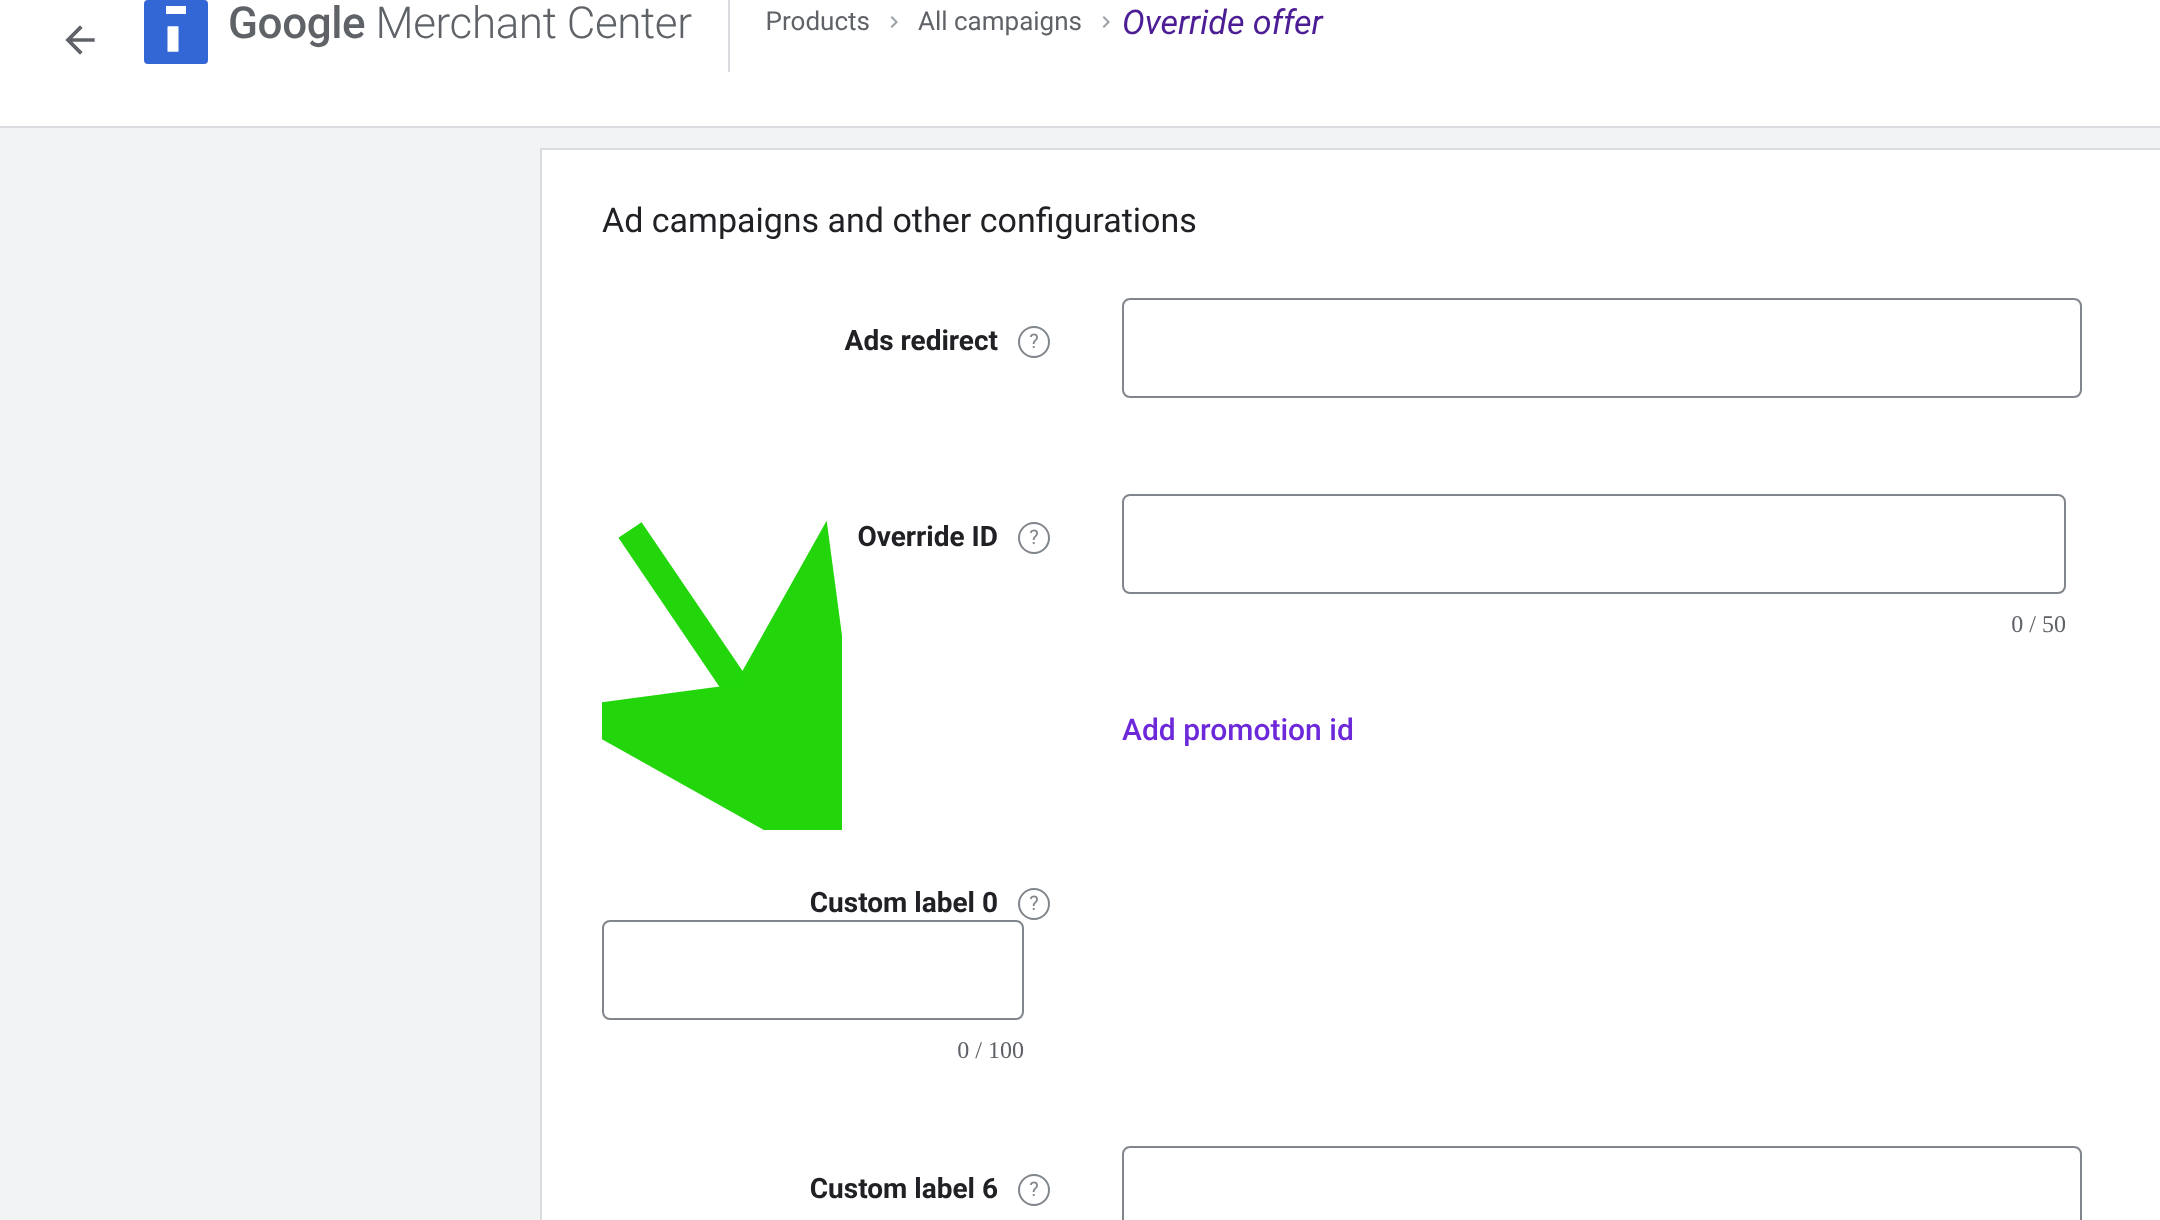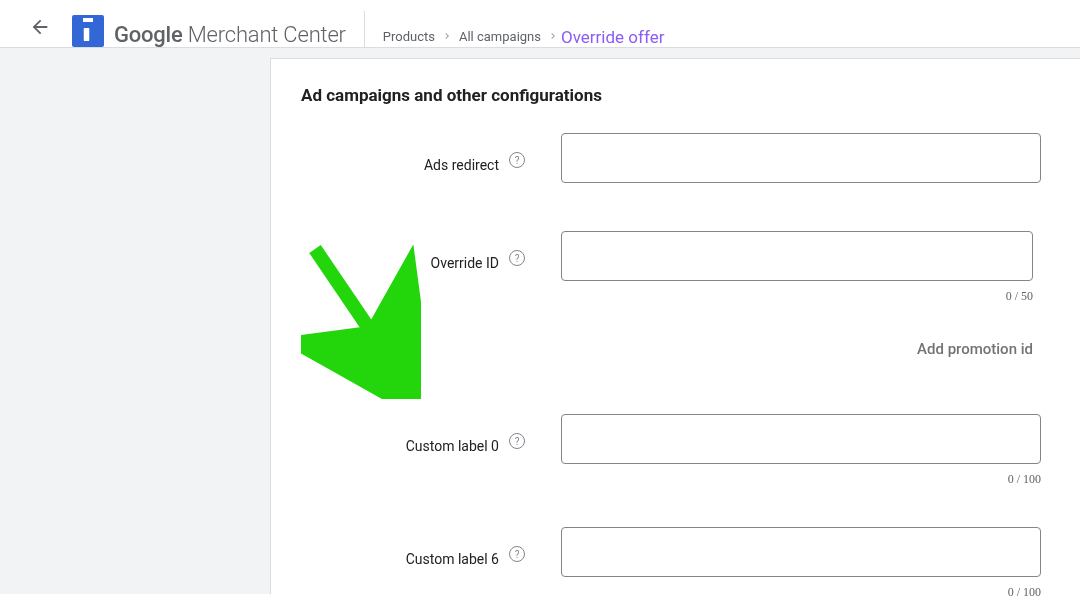--- a/index.html
+++ b/index.html
@@ -5,22 +5,22 @@
     * { box-sizing: border-box; margin: 0; padding: 0; }
     body {
       font-family: 'Google Sans', Roboto, Arial, sans-serif;
       background: #fff;
       width: 1080px;
       height: 610px;
       overflow: hidden;
     }
     .header {
       display: flex;
-      align-items: flex-end;
-      height: 48px;
+      align-items: flex-start;
+      height: 64px;
       padding: 0 20px;
       border-bottom: 1px solid #dadce0;
       background: #fff;
     }
     .back-btn {
       width: 40px;
       height: 40px;
       display: flex;
       align-items: center;
       justify-content: center;
@@ -73,22 +73,23 @@
       display: flex;
       align-items: center;
       color: #5f6368;
       font-size: 13px;
       gap: 4px;
     }
     .crumbs span { cursor: pointer; }
     .crumb-chev { color: #9aa0a6; font-size: 13px; margin: 0 2px; }
     .page-title {
       font-size: 17px;
-      color: #8b5cf6;
+      color: #4c1d95;
       margin-top: 2px;
+      font-style: italic;
     }
     .container {
       display: flex;
       background: #f1f3f4;
       height: calc(610px - 64px);
     }
     .sidebar {
       width: 270px;
       background: #f1f3f4;
     }
@@ -97,43 +98,42 @@
       background: #fff;
       border: 1px solid #dadce0;
       border-right: none;
       border-bottom: none;
       margin-top: 10px;
       padding: 26px 30px;
       position: relative;
     }
     .section-title {
       font-size: 17px;
-      font-weight: 700;
+      font-weight: 400;
       color: #202124;
       margin-bottom: 28px;
     }
     .form-row {
       display: flex;
       align-items: flex-start;
       margin-bottom: 48px;
     }
     .label-col {
       width: 260px;
       display: flex;
       align-items: center;
       justify-content: flex-end;
       padding-right: 36px;
       padding-top: 14px;
       gap: 10px;
     }
     .label-text {
       font-size: 14px;
       color: #202124;
-      font-weight: 400;
-      margin-top: 10px;
+      font-weight: 700;
     }
     .help-icon {
       width: 16px;
       height: 16px;
       border: 1.4px solid #80868b;
       border-radius: 50%;
       display: flex;
       align-items: center;
       justify-content: center;
       font-size: 10px;
@@ -159,24 +159,23 @@
       text-align: right;
       font-size: 12px;
       color: #5f6368;
       margin-top: 8px;
       font-family: Liberation Serif, serif;
     }
     .add-link {
       display: block;
       margin-top: 36px;
       font-size: 15px;
-      color: #737373;
+      color: #6d28d9;
       font-weight: 500;
       cursor: pointer;
-      text-align: right;
     }
     .arrow-annot {
       position: absolute;
       left: 30px;
       top: 180px;
       pointer-events: none;
     }
   </style>
 </head>
 <body>
@@ -227,21 +226,21 @@
         <span class="label-text">Override ID</span>
         <span class="help-icon">?</span>
       </div>
       <div class="input-col" style="max-width:472px;">
         <input class="text-input" type="text" value="" style="">
         <div class="counter">0 / 50</div>
         <span class="add-link">Add promotion id</span>
       </div>
     </div>
 
-    <div class="form-row" style="margin-bottom:40px;">
+    <div class="form-row" style="margin-bottom:40px;flex-direction:column;">
       <div class="label-col">
         <span class="label-text">Custom label 0</span>
         <span class="help-icon">?</span>
       </div>
       <div class="input-col" style="max-width:480px;">
         <input class="text-input" type="text" value="" style="">
         <div class="counter">0 / 100</div>
       </div>
     </div>
 

